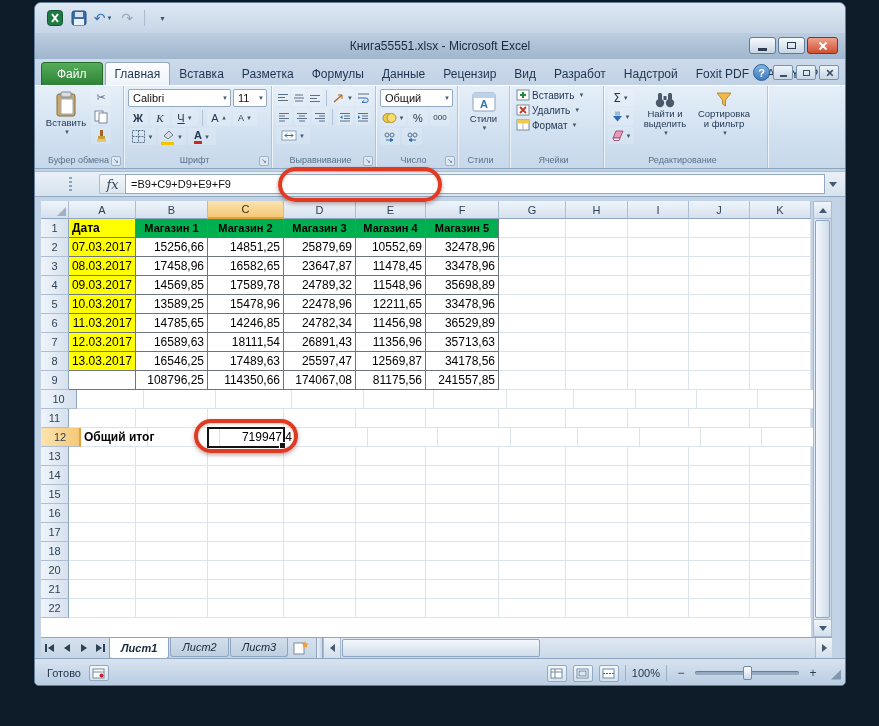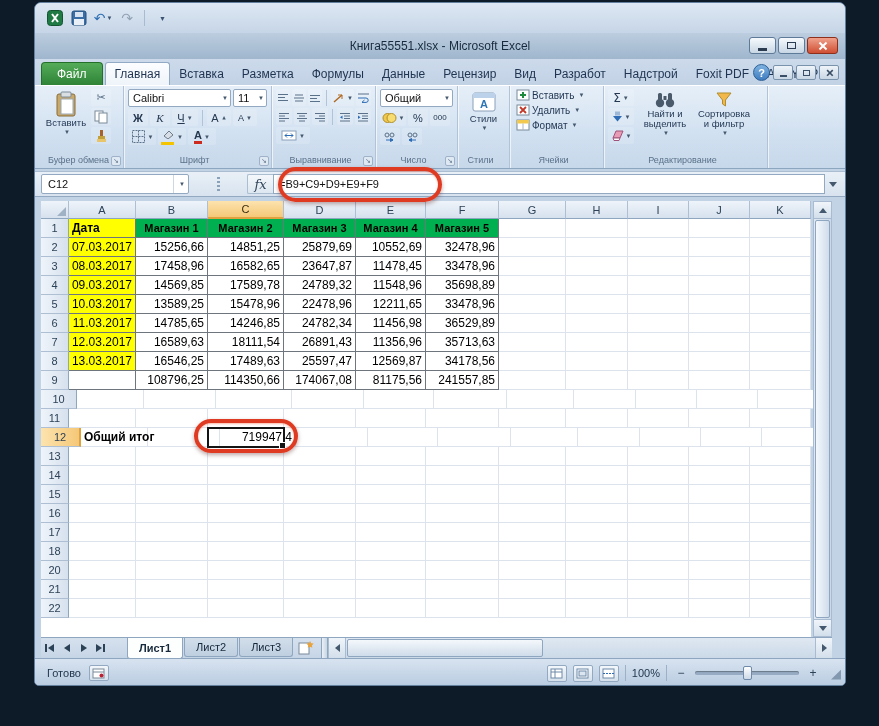--- a/index.html
+++ b/index.html
@@ -101,21 +101,21 @@
   .tri-dn{ width:0;height:0;border-left:4px solid transparent;border-right:4px solid transparent;border-top:5px solid #44586e; }
   .vs-track{ flex:1; padding:1px; }
   .vs-thumb{ width:100%; height:100%; background:linear-gradient(90deg,#f4f8fc,#cfdcea); border:1px solid #8ea6bf; border-radius:2px; }
 
   
   .sheetbar{ position:absolute; left:6px; top:634px; width:791px; height:21px; background:linear-gradient(#d6e1ee,#c6d5e6); border-top:1px solid #8ea6bf; display:flex; align-items:flex-start; }
   .nav-btn{ width:17px; height:20px; display:flex; align-items:center; justify-content:center; gap:1px; }
   .t-l{ width:0;height:0;border-top:4px solid transparent;border-bottom:4px solid transparent;border-right:6px solid #2c4257; }
   .t-r{ width:0;height:0;border-top:4px solid transparent;border-bottom:4px solid transparent;border-left:6px solid #2c4257; }
   .bar-v{ width:2px; height:8px; background:#2c4257; }
-  .sheet-tabs-host{ display:flex; align-items:flex-start; margin-left:18px; }
+  .sheet-tabs-host{ display:flex; align-items:flex-start; margin-left:0;font-style:italic; }
   .sheet-tab{ padding:0 11px; height:19px; display:flex; align-items:center; font-size:11px; color:#16283c; background:linear-gradient(#d2deea,#bfcfe0); border:1px solid #8ea6bf; border-top:none; margin-right:1px; border-radius:0 0 3px 3px; }
   .sheet-tab.active{ background:#fdfefe; font-weight:bold; height:21px; z-index:2; }
   .ins-sheet{ width:24px; height:19px; display:flex; align-items:center; justify-content:center; }
   .tab-split{ width:7px; height:20px; margin-left:3px; background:linear-gradient(90deg,#eaf0f7,#c8d6e4); border-left:1px solid #8ea6bf; border-right:1px solid #8ea6bf; }
   .hscroll{ flex:1; height:20px; display:flex; align-items:stretch; background:linear-gradient(#dfe8f2,#cbd9e8); border-left:1px solid #a8bbd0; }
   .hs-btn{ width:17px; display:flex; align-items:center; justify-content:center; background:linear-gradient(#f0f5fa,#d2dfeb); border-right:1px solid #a8bbd0; }
   .hs-btn.right{ border-right:none; border-left:1px solid #a8bbd0; }
   .hs-track{ flex:1; padding:1px; display:flex; }
   .hs-thumb{ width:42%; background:linear-gradient(#f4f8fc,#cfdcea); border:1px solid #8ea6bf; border-radius:2px; }
   .t-l2{ width:0;height:0;border-top:4px solid transparent;border-bottom:4px solid transparent;border-right:5px solid #44586e; }
@@ -561,26 +561,20 @@
             </svg>
           <span>Сортировка и фильтр</span>
           <span class="dd">▼</span>
         </div>
       </div>
       <div class="rg-label">Редактирование</div>
     </div>
   </div>
 
   <div class="formula-bar">
-    <div class="name-box">
-      <span>C12</span>
-      <span class="name-dd">
-          <span class="dd">▼</span>
-        </span>
-    </div>
     <div class="fb-gap">
         <span class="fb-dots"></span>
       </div>
     <div class="fx-btn">
         <span>fx</span>
       </div>
     <div class="formula-input">
         <span>=B9+C9+D9+E9+F9</span>
       </div>
     <div class="fb-chev">

